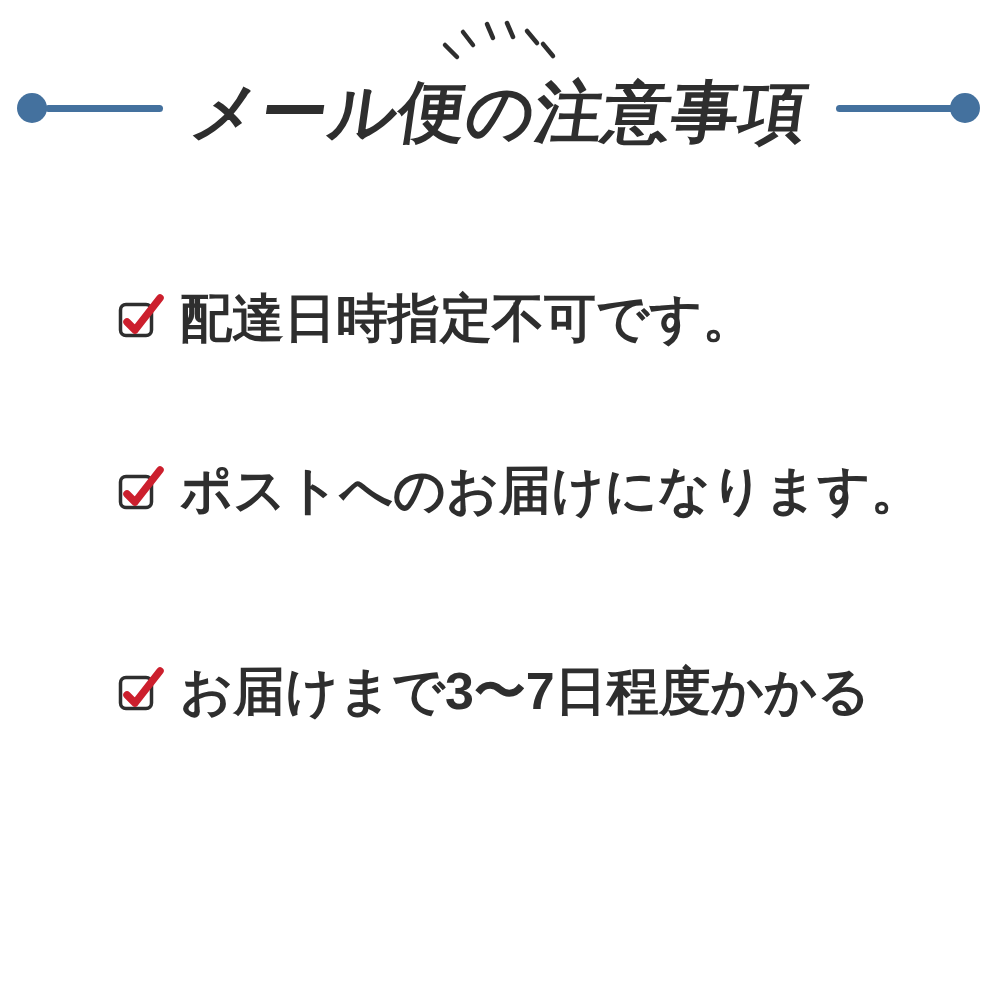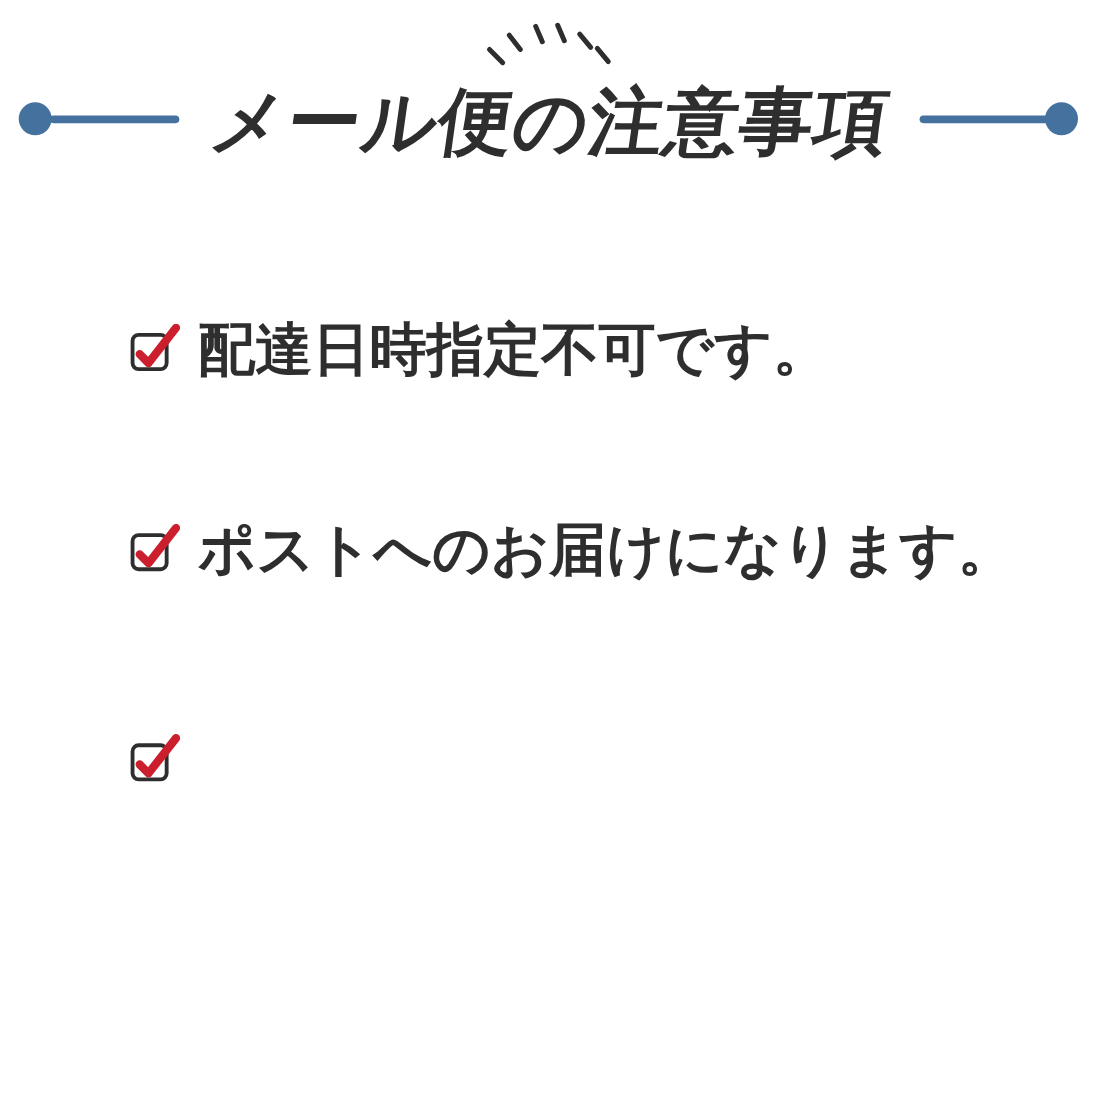--- a/index.html
+++ b/index.html
@@ -33,21 +33,21 @@
     text-align:center;
     font-size:67px;line-height:80px;font-weight:900;
     letter-spacing:1px;color:var(--ink);
     transform:skewX(-8deg);
   }
 
   
   .items{list-style:none;position:absolute;left:0;top:0;width:1000px;}
   .item{position:absolute;left:118px;display:flex;align-items:flex-start;}
   .item-1{top:282px;}
-  .item-2{top:464px;}
+  .item-2{top:454px;}
   .item-3{top:655px;}
   .checkbox{flex:0 0 auto;width:46px;height:44px;margin-top:12px;margin-right:16px;}
   .checkbox rect{fill:#ffffff;stroke:var(--ink);stroke-width:3.5;}
   .checkbox polyline{fill:none;stroke:var(--check-red);stroke-width:7.5;stroke-linecap:round;stroke-linejoin:round;}
   .item-text{
     font-size:52px;line-height:72px;font-weight:800;
     color:var(--ink);letter-spacing:0;white-space:nowrap;
   }
   .item-text span{display:block;text-align:right;}
   .item-text span:empty{display:none;}
@@ -95,17 +95,18 @@
 
       </p>
     </li>
 
     <li class="item item-3">
       <svg class="checkbox" viewBox="0 0 46 44" aria-hidden="true">
         <rect x="2.5" y="10.5" width="31" height="31" rx="5.5"></rect>
         <polyline points="9,28 17,36 42,4"></polyline>
       </svg>
       <p class="item-text">
+        <span>お届けまで3〜7日程度かかる</span>
       </p>
     </li>
 
   </ul>
 </div>
 
 </body></html>

